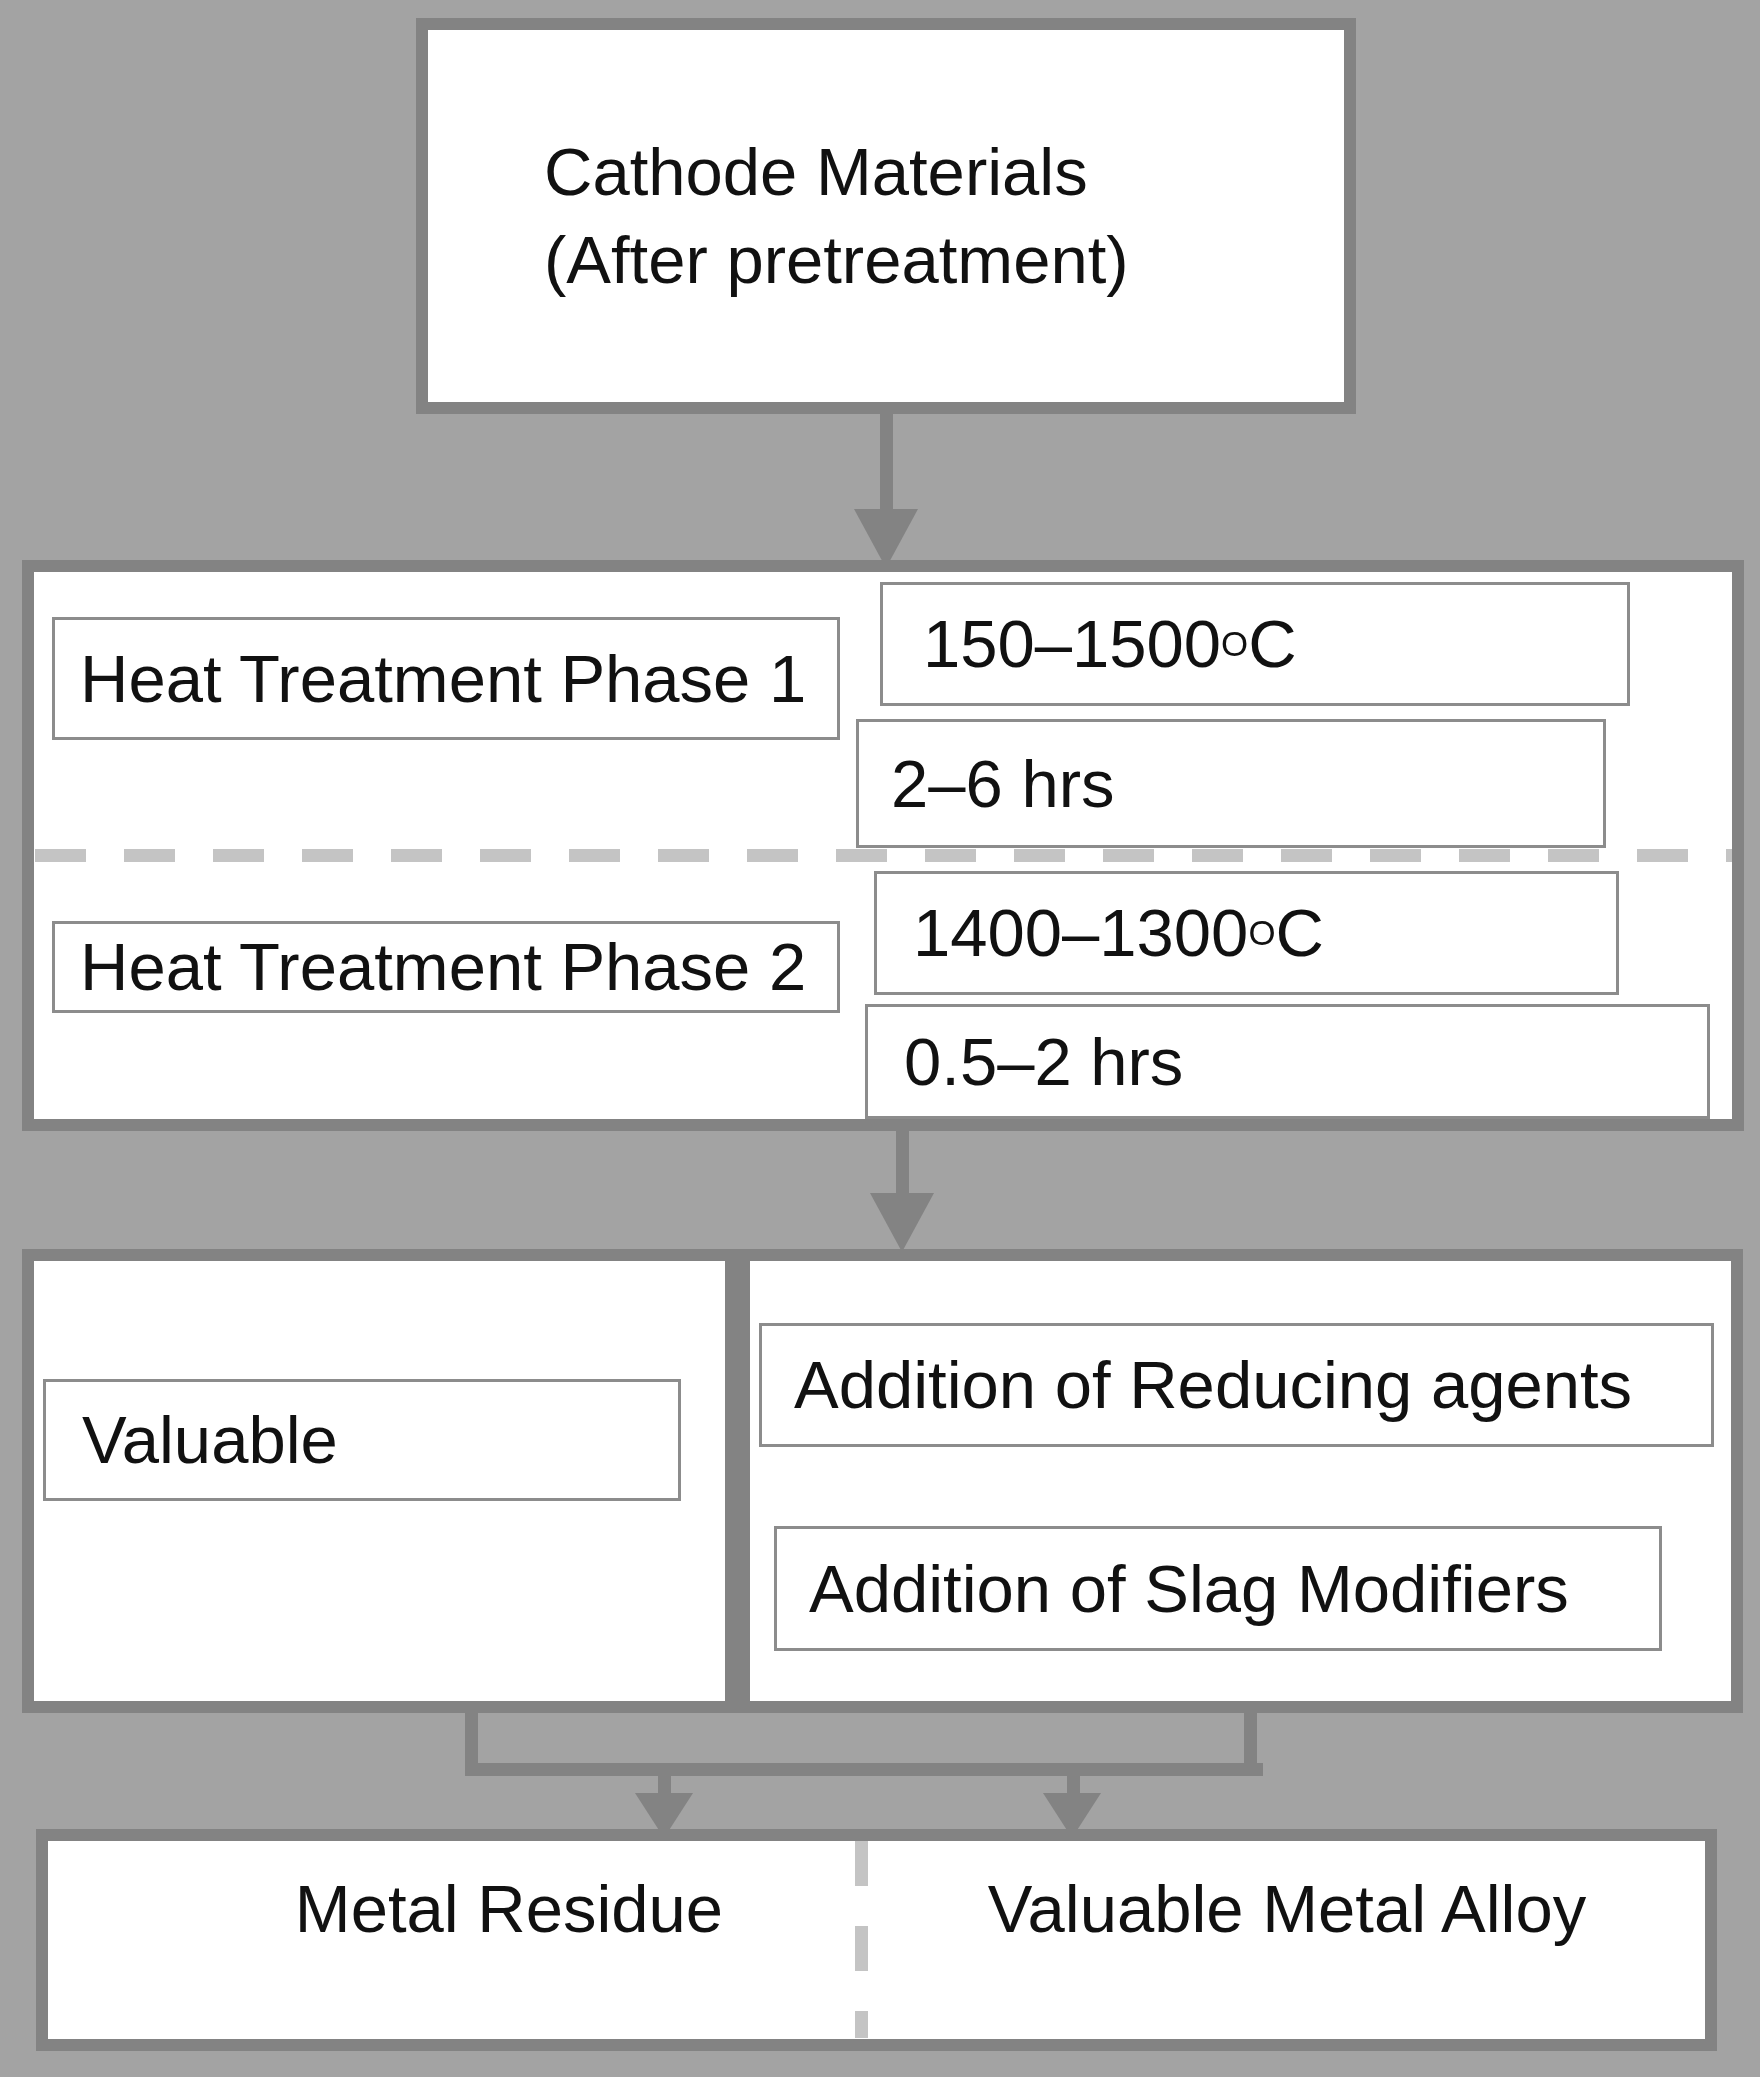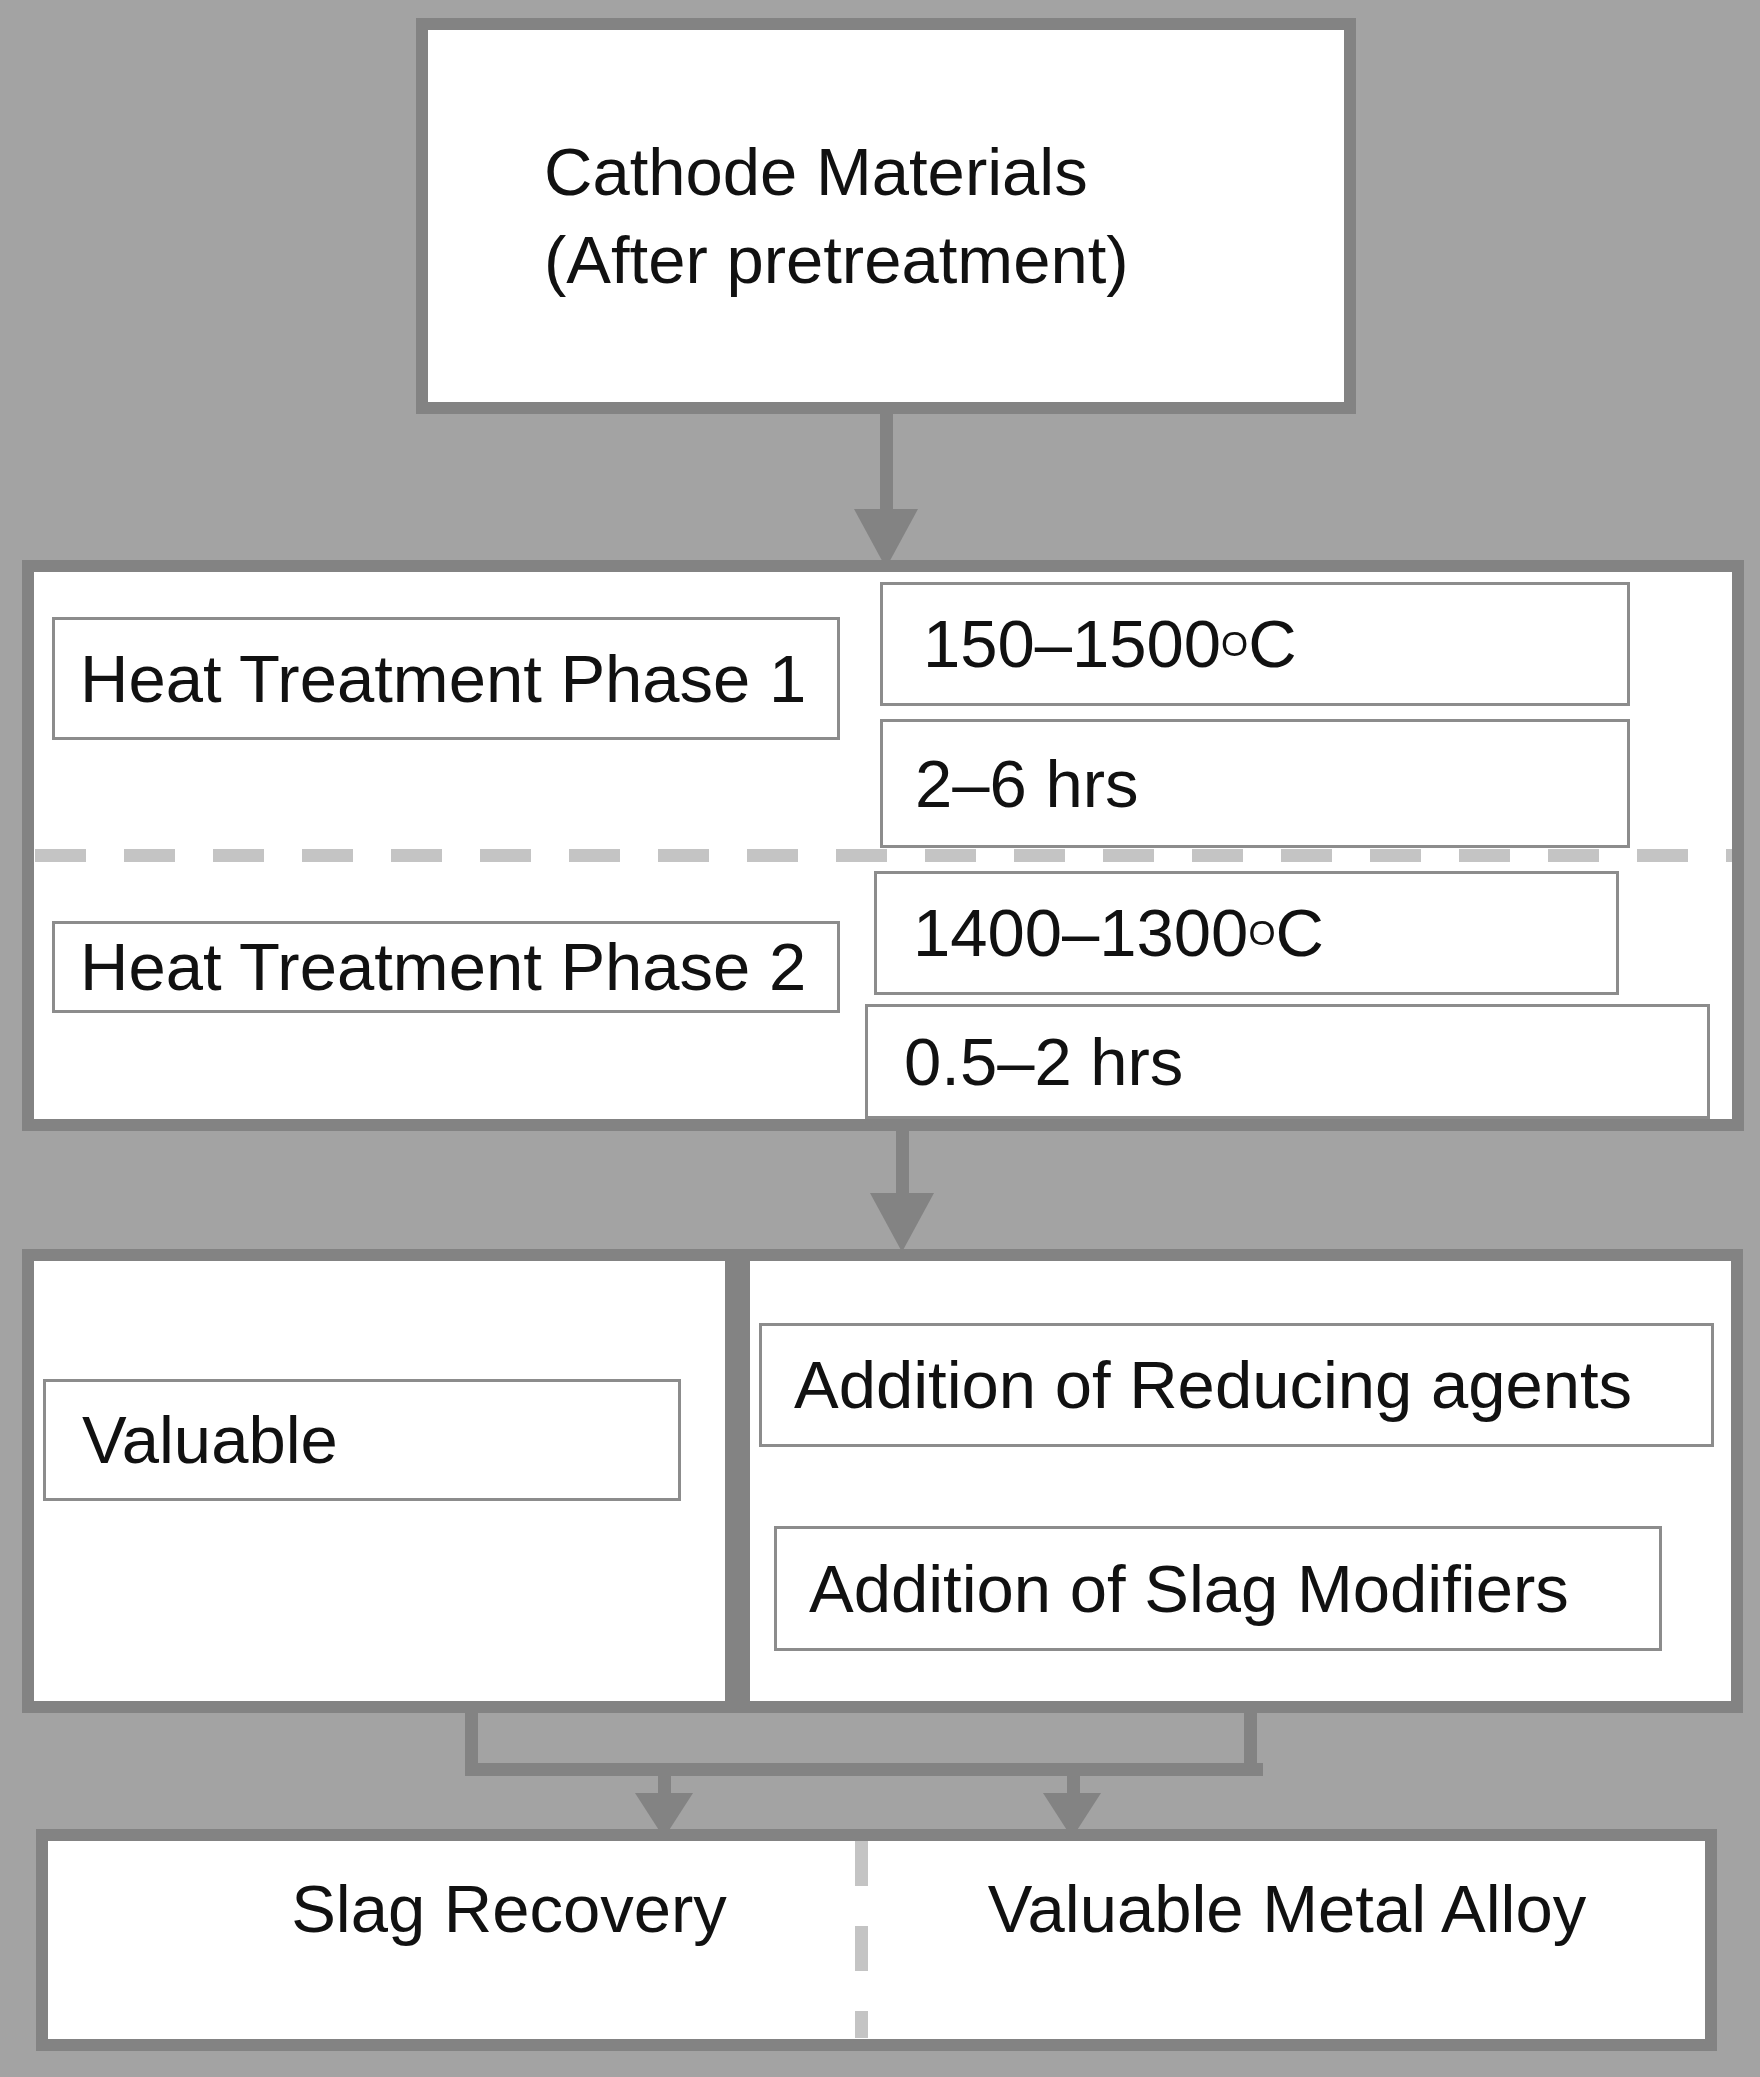--- a/index.html
+++ b/index.html
@@ -61,21 +61,21 @@
   <div class="abs thin lbl" style="left:52px; top:617px; width:788px; height:123px; padding-left:25px;">
     <span>Heat Treatment Phase 1</span>
   </div>
 
   <div class="abs thin lbl" style="left:880px; top:582px; width:750px; height:124px; padding-left:40px;">
     <span>150–1500 </span>
       <span class="sup">O</span>
       <span>C</span>
   </div>
 
-  <div class="abs thin lbl" style="left:880px; top:719px; width:750px; height:129px; padding-left:32px;">
+  <div class="abs thin lbl" style="left:856px; top:719px; width:750px; height:129px; padding-left:32px;">
     <span>2–6 hrs</span>
   </div>
 
   <div class="hdash" style="left:35px; top:849px; width:1697px;"></div>
 
   <div class="abs thin lbl" style="left:874px; top:871px; width:745px; height:124px; padding-left:36px;">
     <span>1400–1300 </span>
       <span class="sup">O</span>
       <span>C</span>
   </div>
@@ -123,20 +123,20 @@
   <div>
     <div class="stem" style="left:1067px; top:1775px; width:12.5px; height:21.5px;"></div>
     <div class="head-down-sm" style="left:1043px; top:1793px;"></div>
   </div>
 
   <div class="abs thick" style="left:36px; top:1829px; width:1681px; height:222px;"></div>
 
   <div class="vdash" style="left:855px; top:1841px; height:197px;"></div>
 
   <div class="outlbl" style="left:48px; top:1841px; width:807px; height:197px; padding-left:115px;">
-    <span>Slag Recovery</span>
+    <span>Metal Residue</span>
   </div>
   <div class="outlbl" style="left:869px; top:1841px; width:836px; height:197px;">
     <span>Valuable Metal Alloy</span>
   </div>
 
 </div>
 
 
 </body></html>

